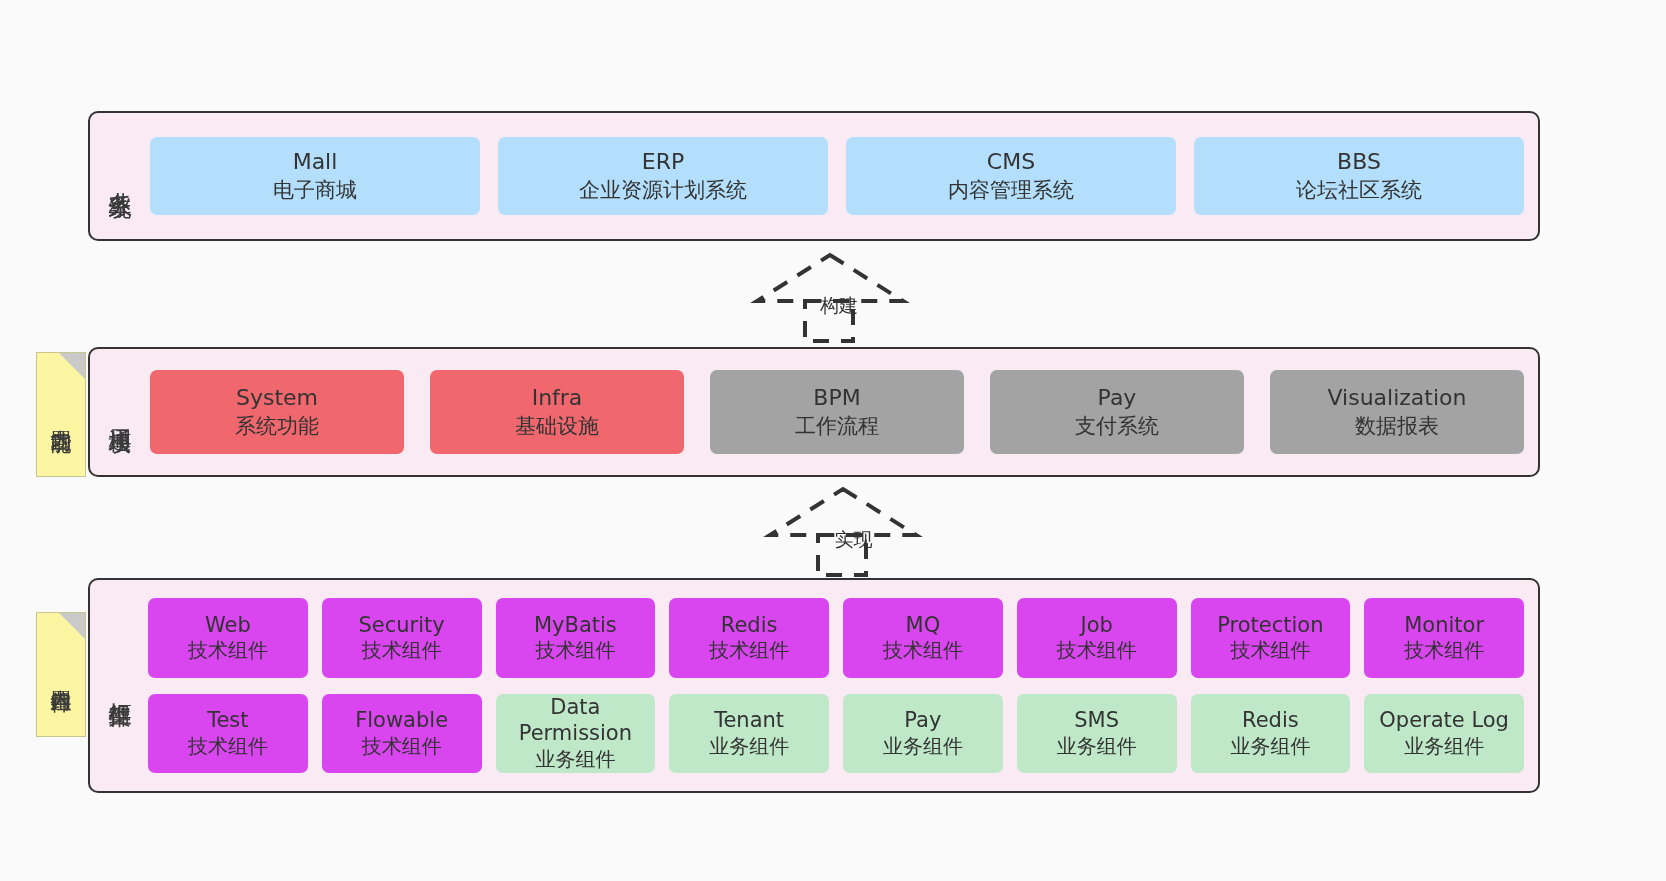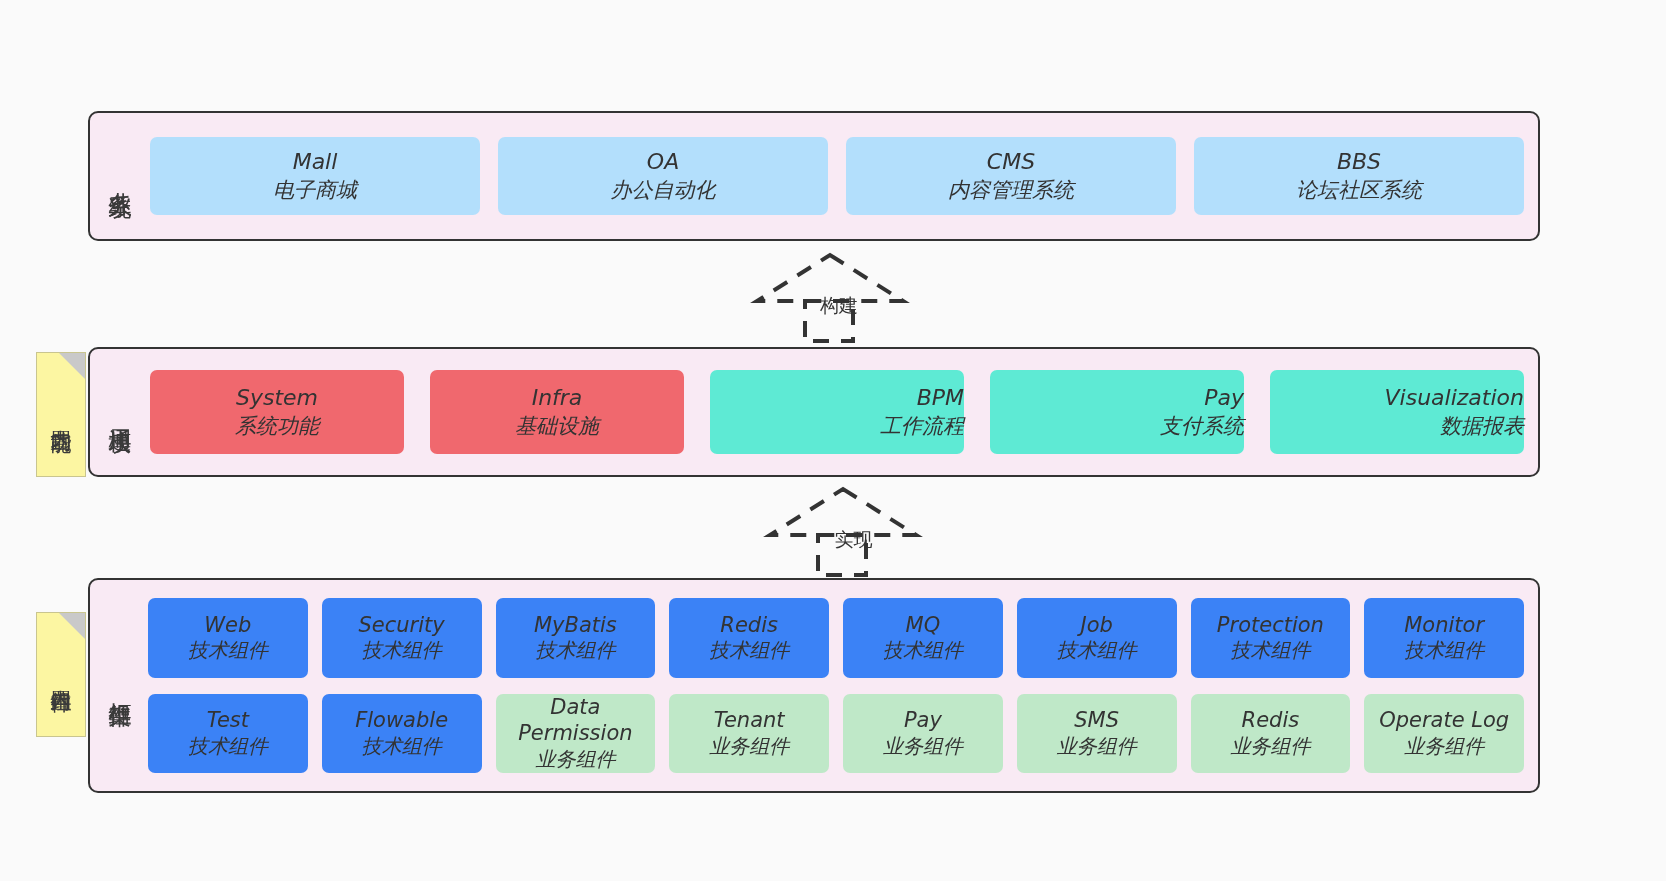--- a/index.html
+++ b/index.html
@@ -54,56 +54,56 @@
     box-sizing: border-box;
     border-radius: 7px;
     display: flex;
     flex-direction: column;
     align-items: center;
     justify-content: center;
     text-align: center;
     line-height: 1.28;
     color: #333333;
   }
-  .node .ln { display: block; font-style: italic; }
+  .node .ln { display: block; }
   .node .ln-en { font-size: 22px; }
   .node .ln-cn { font-size: 21px; }
 
   
   #layer-business { left: 88px; top: 111px; width: 1452px; height: 130px; }
   #layer-business .layer-body { gap: 18px; padding-left: 8px; }
   .node-blue {
     background: #b3dffc;
     height: 78px;
     flex: 1 1 0;
   }
 
   
   #layer-module { left: 88px; top: 347px; width: 1452px; height: 130px; }
   #layer-module .layer-body { gap: 26px; padding-left: 8px; }
   .node-red-strong { background: #f0686e; }
-  .node-red-light  { background: #5eead4; align-items: flex-end; }
+  .node-red-light  { background: #a3a3a3; }
   .node-module { height: 84px; flex: 1 1 0; }
 
   
   #layer-framework { left: 88px; top: 578px; width: 1452px; height: 215px; }
   #layer-framework .layer-body {
     display: block;
     padding: 0 14px 0 6px;
   }
   .fw-rows {
     display: flex;
     flex-direction: column;
     gap: 16px;
     padding: 18px 0;
     height: 100%;
     box-sizing: border-box;
   }
   .fw-row { display: flex; gap: 14px; flex: 1 1 0; }
-  .node-green-strong { background: #3b82f6; }
+  .node-green-strong { background: #d946ef; }
   .node-green-light  { background: #bfe8c8; }
   .node-fw { flex: 1 1 0; }
   .node-fw .ln-en { font-size: 21px; }
   .node-fw .ln-cn { font-size: 20px; }
 
   
   .note {
     position: absolute;
     box-sizing: border-box;
     background: #fcf6a2;
@@ -151,22 +151,22 @@
 <body>
 
 <div class="layer" id="layer-business">
   <div class="layer-title">业务系统</div>
   <div class="layer-body">
     <div class="node node-blue">
       <span class="ln ln-en">Mall</span>
       <span class="ln ln-cn">电子商城</span>
     </div>
     <div class="node node-blue">
-      <span class="ln ln-en">OA</span>
-      <span class="ln ln-cn">办公自动化</span>
+      <span class="ln ln-en">ERP</span>
+      <span class="ln ln-cn">企业资源计划系统</span>
     </div>
     <div class="node node-blue">
       <span class="ln ln-en">CMS</span>
       <span class="ln ln-cn">内容管理系统</span>
     </div>
     <div class="node node-blue">
       <span class="ln ln-en">BBS</span>
       <span class="ln ln-cn">论坛社区系统</span>
     </div>
   </div>

